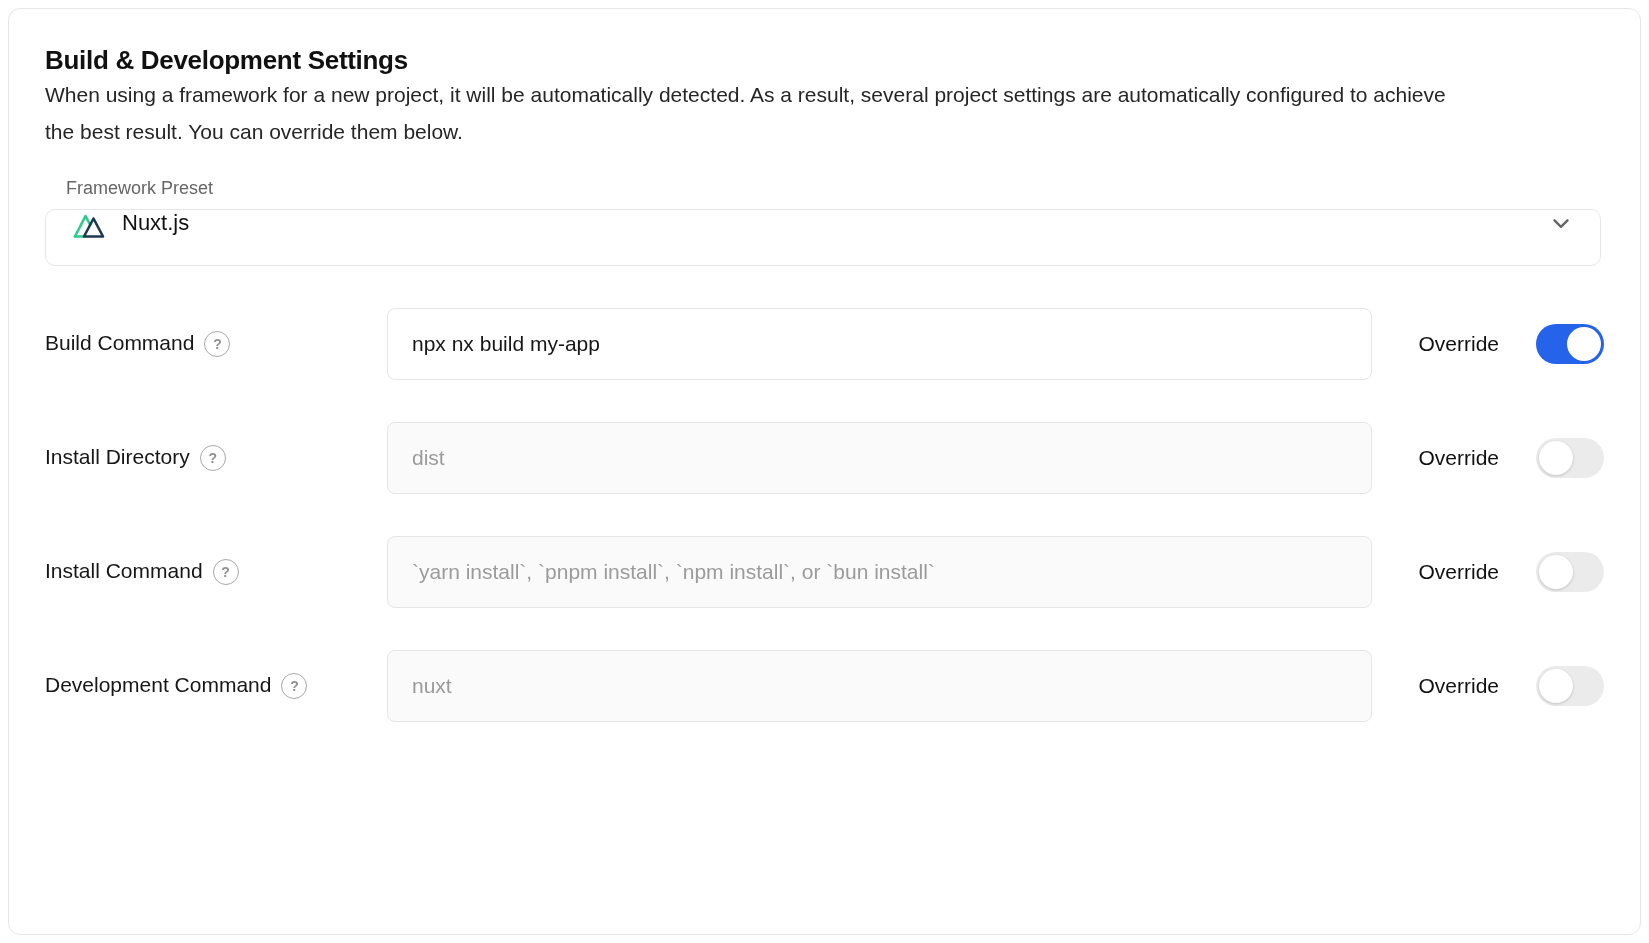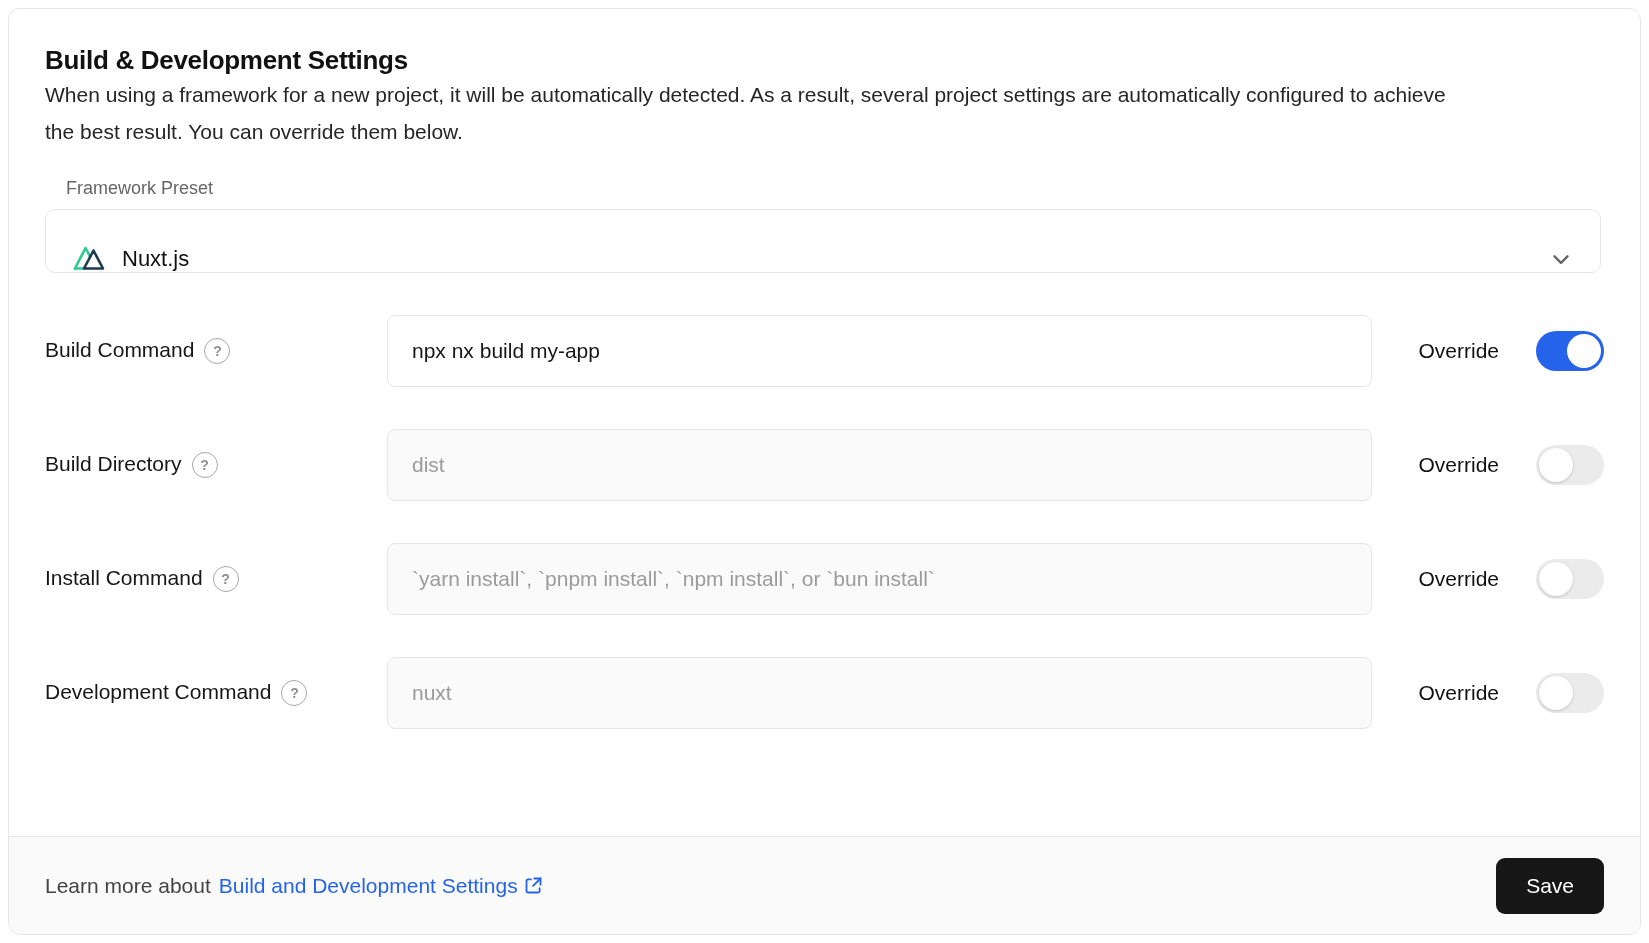--- a/index.html
+++ b/index.html
@@ -16,23 +16,23 @@
   .title { font-size: 26px; font-weight: 700; letter-spacing: -0.3px; color: #111111; }
 
   .description {
     font-size: 21px; line-height: 37px; color: #262626;
     max-width: 1420px;
   }
 
   .field-label { margin-top: 28px; font-size: 18px; color: #666666; margin-left: 21px; }
 
   .select {
-    margin-top: 10px; height: 64px; width: 1556px; max-width: 100%;
+    margin-top: 10px; height: 57px; width: 1556px; max-width: 100%;
     border: 1px solid #e6e6e6; border-radius: 10px; background: #ffffff;
-    display: flex; align-items: flex-end; padding: 0 26px; cursor: pointer;
+    display: flex; align-items: flex-start; padding: 0 26px; cursor: pointer;
   }
   .select .framework-name { font-size: 22px; color: #111111; margin-left: 14px; }
   .select .spacer { flex: 1; }
 
   .rows { margin-top: 42px; display: flex; flex-direction: column; gap: 42px; }
   .row { display: flex; align-items: center; }
   .row-label-cell { width: 342px; flex: 0 0 342px; display: flex; align-items: flex-start; gap: 10px; }
   .row-label { font-size: 21px; font-weight: 500; color: #171717; }
   .help-icon {
     width: 26px; height: 26px; border-radius: 50%; border: 1.5px solid #a8a8a8;
@@ -121,21 +121,21 @@
         <div class="override-cell">
           <span class="override-label">Override</span>
           <div class="toggle on">
               <div class="knob"></div>
             </div>
         </div>
       </div>
 
       <div class="row">
         <div class="row-label-cell">
-          <span class="row-label">Build Directory</span>
+          <span class="row-label">Install Directory</span>
           <span class="help-icon">?</span>
         </div>
         <input class="row-input" type="text" disabled="" placeholder="dist" style="">
         <div class="override-cell">
           <span class="override-label">Override</span>
           <div class="toggle off">
               <div class="knob"></div>
             </div>
         </div>
       </div>
@@ -164,29 +164,13 @@
           <span class="override-label">Override</span>
           <div class="toggle off">
               <div class="knob"></div>
             </div>
         </div>
       </div>
 
     </div>
   </div>
 
-  <div class="card-footer">
-    <div class="learn-more">
-      <span>Learn more about</span>
-      <a>
-        <span>Build and Development Settings</span>
-        <span>
-          <svg width="21" height="21" viewBox="0 0 24 24" fill="none">
-            <path d="M9 5 H5.8 C4.8 5 4 5.8 4 6.8 V18.2 C4 19.2 4.8 20 5.8 20 H17.2 C18.2 20 19 19.2 19 18.2 V15" stroke="#2563eb" stroke-width="2.1" stroke-linecap="round"></path>
-            <path d="M13 4 H20 V11" stroke="#2563eb" stroke-width="2.1" stroke-linecap="round" stroke-linejoin="round"></path>
-            <path d="M20 4 L11.5 12.5" stroke="#2563eb" stroke-width="2.1" stroke-linecap="round"></path>
-          </svg>
-        </span>
-      </a>
-    </div>
-    <button class="save-button">Save</button>
-  </div>
 </div>
 
 </body></html>

